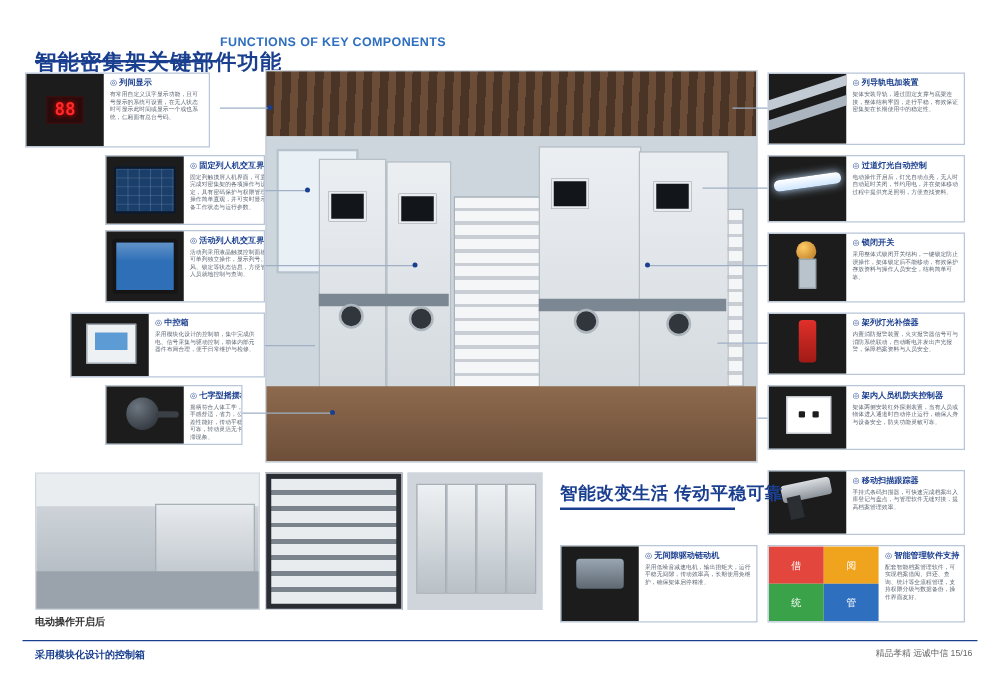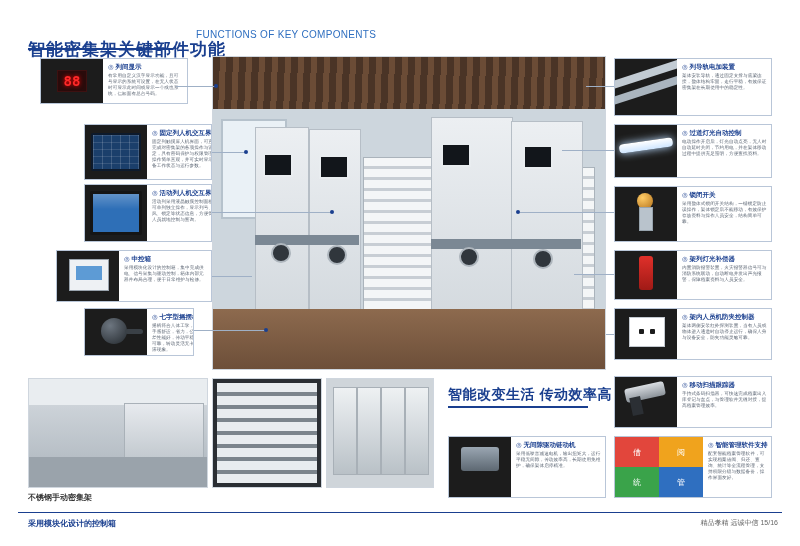--- a/index.html
+++ b/index.html
@@ -11,22 +11,22 @@
     position:relative;
   }
   .page{position:relative;width:800px;height:546px;overflow:hidden;background:#fff;}
 
   
   .hdr-cn{
     position:absolute;left:28px;top:38px;
     font-size:17px;font-weight:bold;color:#1a3f8f;letter-spacing:1px;
   }
   .hdr-en{
-    position:absolute;left:196px;top:28px;
-    font-size:10px;font-weight:normal;color:#2f6fc0;line-height:13px;
+    position:absolute;left:176px;top:28px;
+    font-size:10px;font-weight:bold;color:#2f6fc0;line-height:13px;
     letter-spacing:.3px;width:200px;
   }
   .hdr-rule{
     position:absolute;left:28px;top:48px;width:145px;height:2px;background:#1a3f8f;
   }
 
   
   .card{
     position:absolute;
     border:1px solid #b9c6d8;
@@ -242,21 +242,21 @@
     <div class="panelbox" style="left:106px;top:98px;"></div>
     <div class="panelbox" style="left:228px;top:86px;"></div>
     <div class="panelbox" style="left:310px;top:88px;"></div>
     <div class="handle" style="left:58px;top:186px;"></div>
     <div class="handle" style="left:114px;top:188px;"></div>
     <div class="handle" style="left:246px;top:190px;"></div>
     <div class="handle" style="left:320px;top:192px;"></div>
     <div class="floor"></div>
   </div>
 
-  <div class="card" style="left:40px;top:58px;width:148px;height:46px;">
+  <div class="card" style="left:20px;top:58px;width:148px;height:60px;">
     <div class="thumb t-led">
       <div class="seg">88</div>
     </div>
     <div class="body">
       <div class="ttl">◎ 列间显示</div>
       <div class="txt">有常用自定义汉字显示功能，且可号显示的系统可设置，在无人状态时可显示此时间或显示一个或也系统，仁厢面有总台号码。</div>
     </div>
   </div>
   <div class="lead" style="left:176px;top:86px;width:40px;"></div>
   <div class="dot" style="left:214px;top:84px;"></div>
@@ -393,36 +393,36 @@
   <div class="card" style="left:448px;top:436px;width:158px;height:62px;">
     <div class="thumb t-motor">
         <div class="can"></div>
       </div>
     <div class="body">
       <div class="ttl">◎ 无间隙驱动链动机</div>
       <div class="txt">采用低噪音减速电机，输出扭矩大，运行平稳无间隙，传动效率高，长期使用免维护，确保架体启停精准。</div>
     </div>
   </div>
 
-  <div class="slogan">智能改变生活 传动效率高</div>
+  <div class="slogan">智能改变生活 传动平稳可靠</div>
   <div class="slogan-rule"></div>
 
   <div class="bphoto bp1">
     <div class="ceil"></div>
       <div class="unit"></div>
       <div class="flr"></div>
   </div>
   <div class="bphoto bp2">
     <div class="rows"></div>
   </div>
   <div class="bphoto bp3">
     <div class="col" style="left:6px;"></div>
     <div class="col" style="left:30px;"></div>
     <div class="col" style="left:54px;"></div>
     <div class="col" style="left:78px;"></div>
   </div>
-  <div class="bcap">不锈钢手动密集架</div>
+  <div class="bcap">电动操作开启后</div>
 
   <div class="ftr-rule"></div>
   <div class="ftr-left">采用模块化设计的控制箱</div>
   <div class="ftr-right">精品孝精 远诚中信  15/16</div>
 
 </div>
 
 </body></html>

